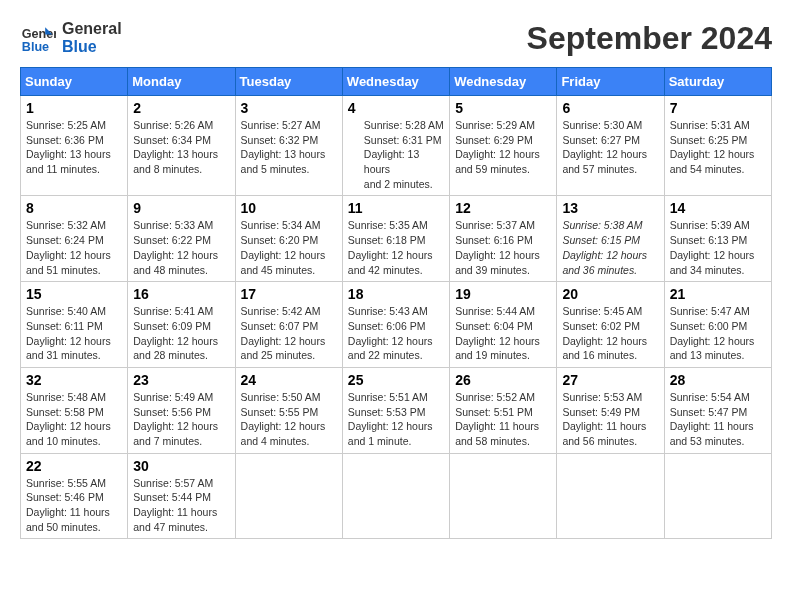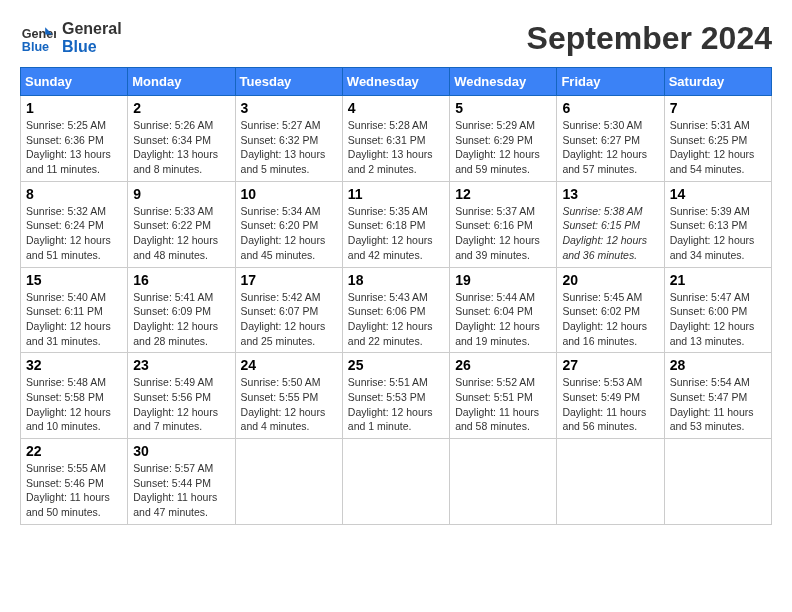--- a/index.html
+++ b/index.html
@@ -127,21 +127,21 @@
         </td>
         <td>
           <span class="day-num">3</span>
           <div class="day-info" style="white-space: pre-line;">Sunrise: 5:27 AM
 Sunset: 6:32 PM
 Daylight: 13 hours
 and 5 minutes.</div>
         </td>
         <td>
           <span class="day-num">4</span>
-          <div class="day-info" style="white-space: pre-line;">Sunrise: 5:28 AM
+          <div class="day-info" style="white-space: pre-line; margin-left: 16px;">Sunrise: 5:28 AM
 Sunset: 6:31 PM
 Daylight: 13 hours
 and 2 minutes.</div>
         </td>
         <td>
           <span class="day-num">5</span>
           <div class="day-info" style="white-space: pre-line;">Sunrise: 5:29 AM
 Sunset: 6:29 PM
 Daylight: 12 hours
 and 59 minutes.</div>

